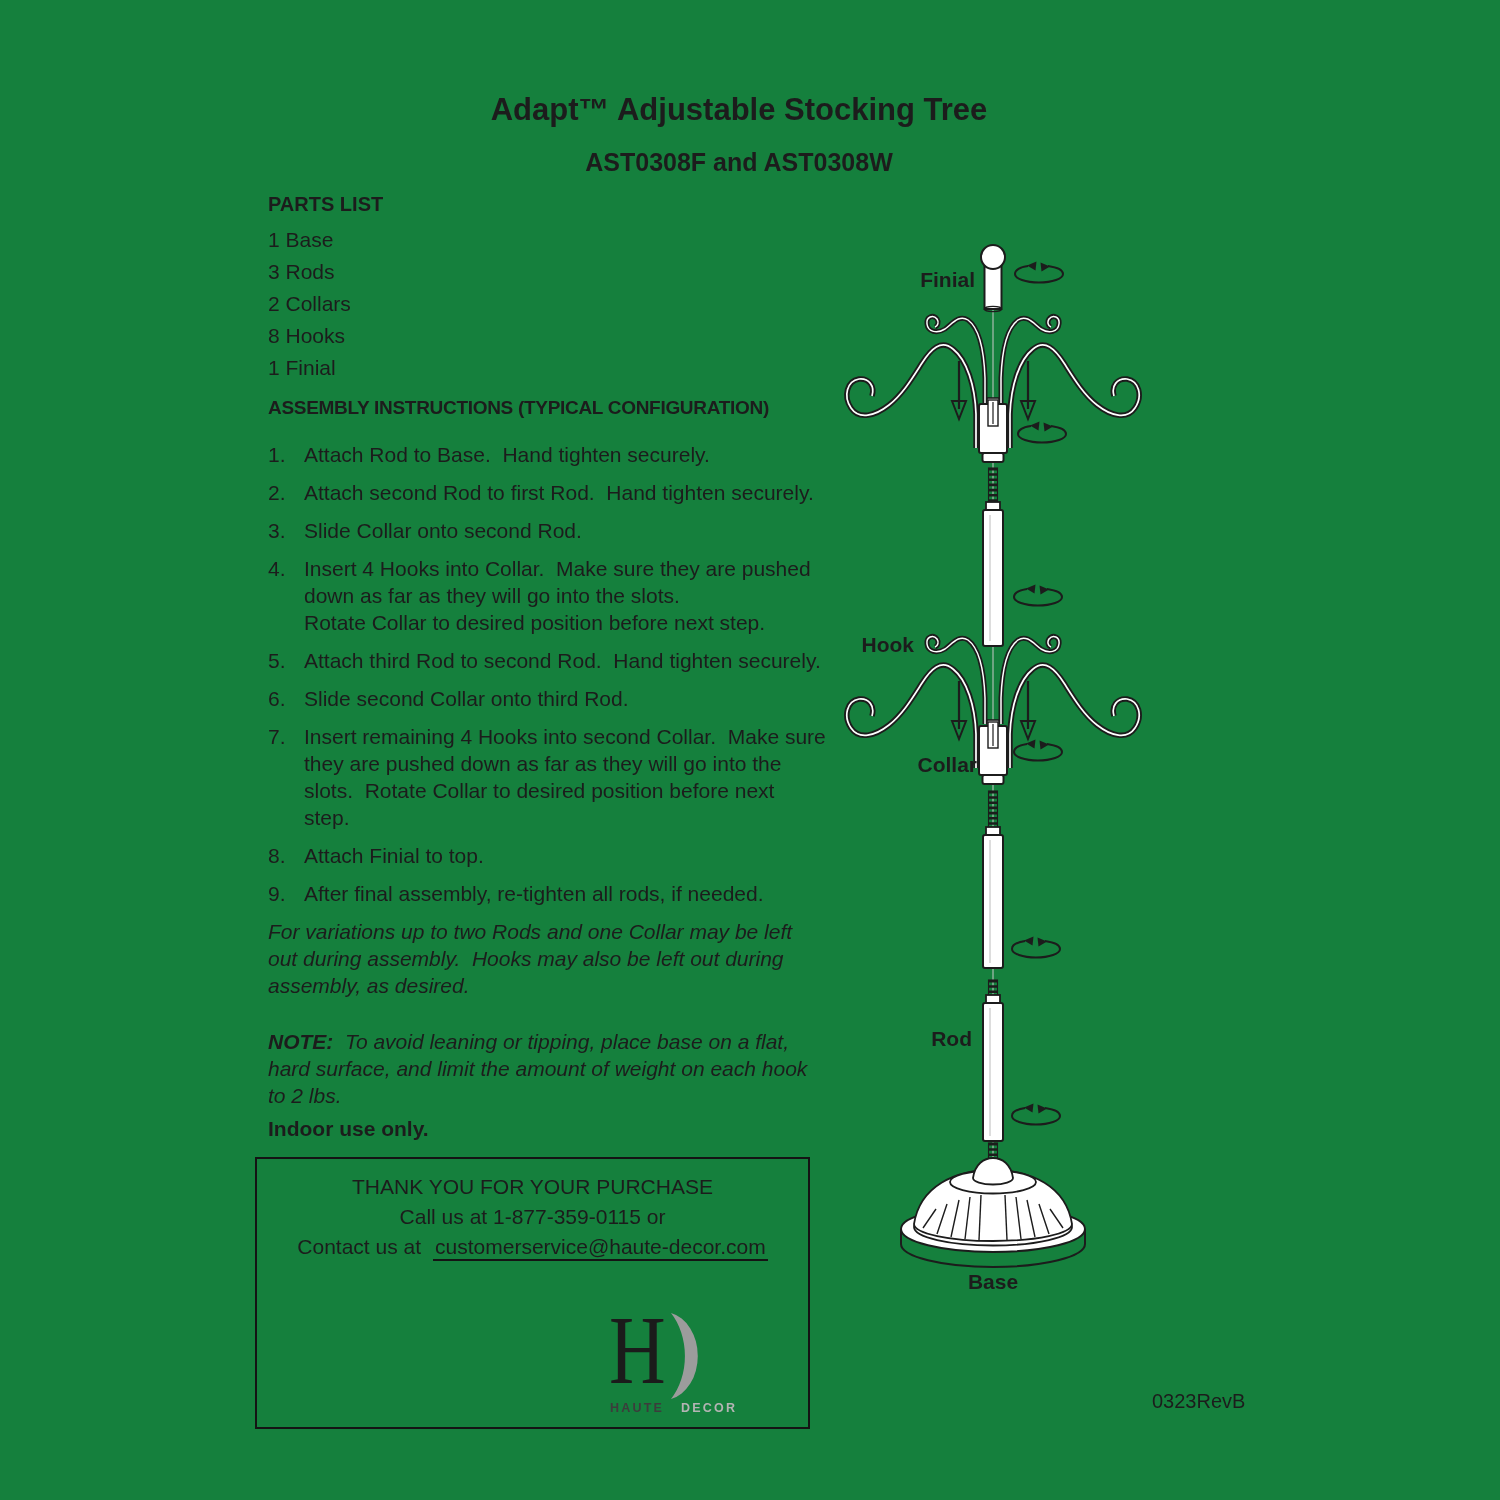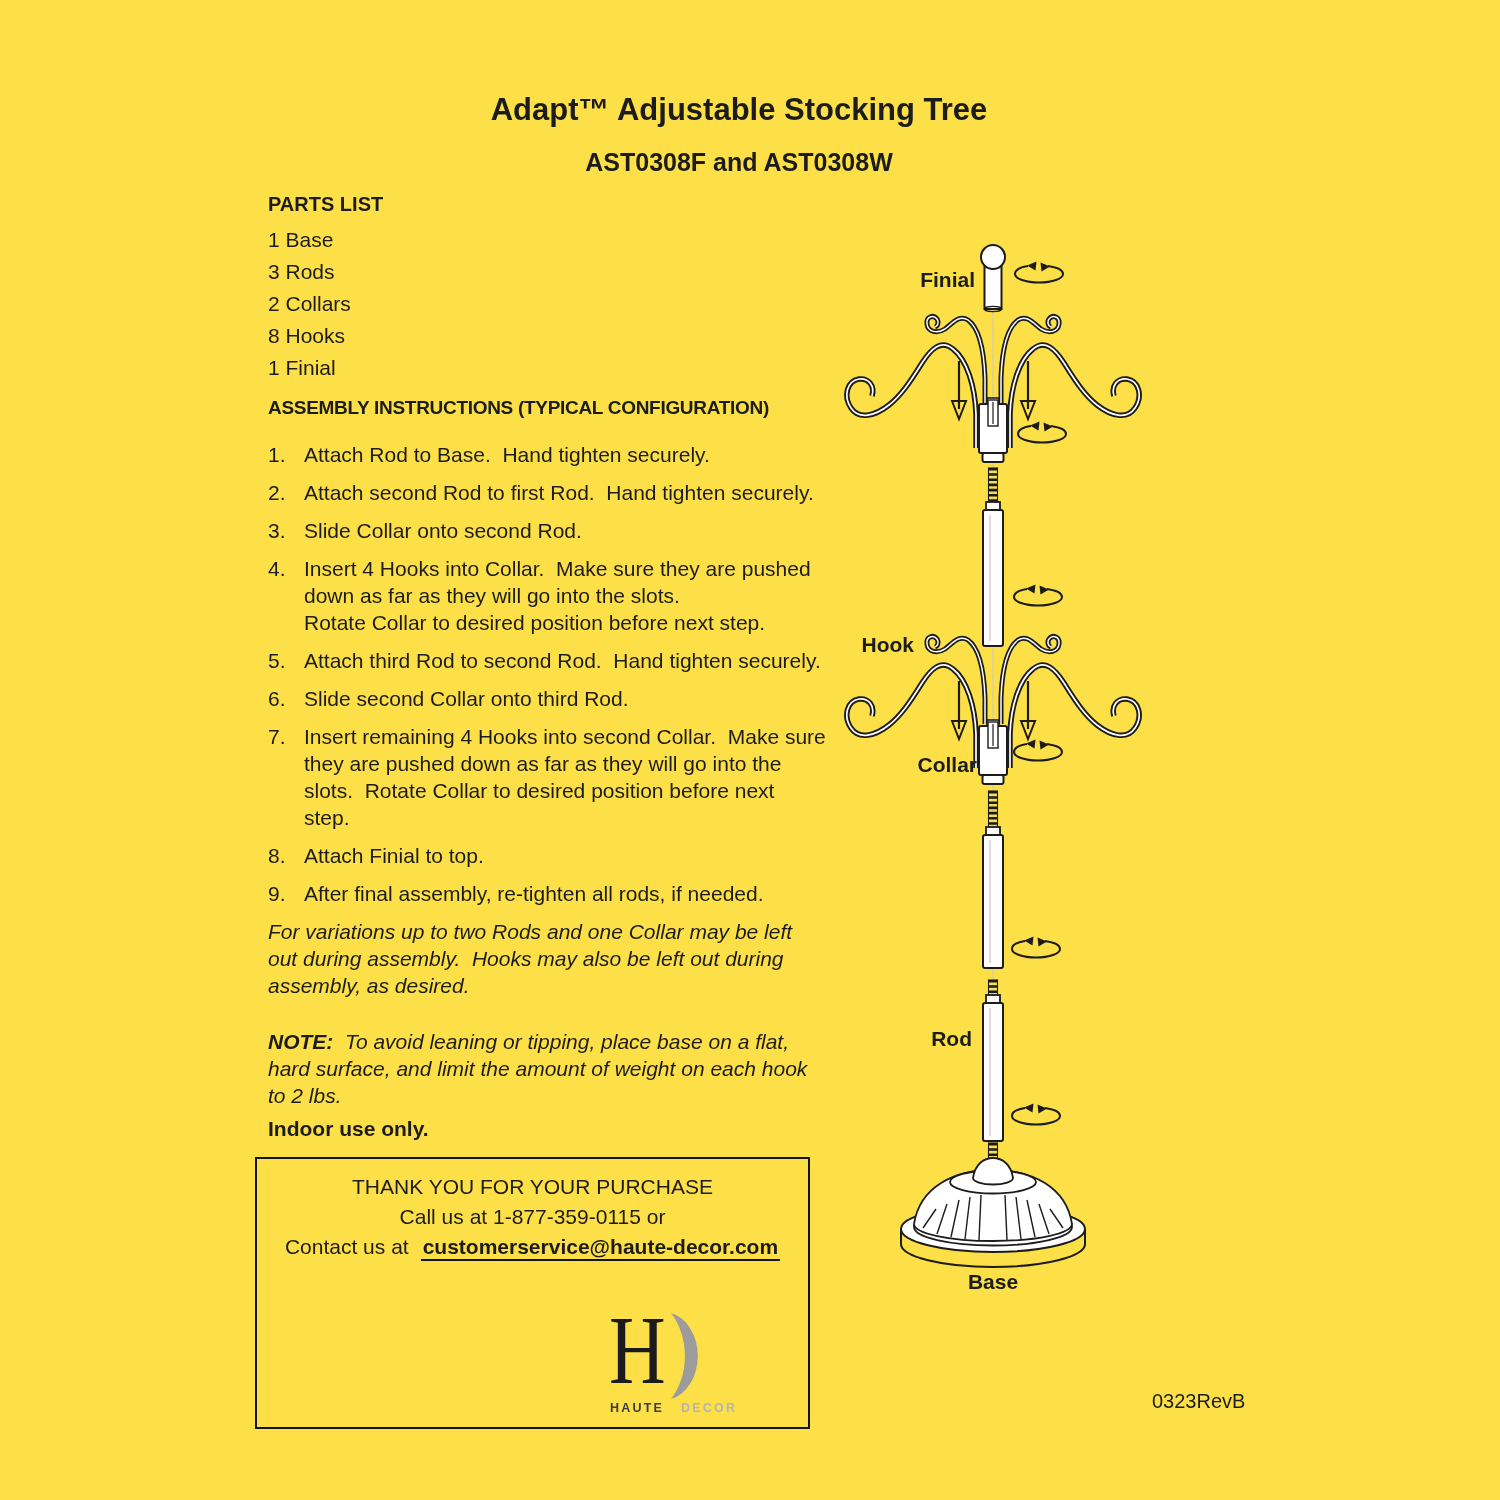--- a/index.html
+++ b/index.html
@@ -1,17 +1,17 @@
 <!DOCTYPE html>
 <html><head>
 <meta charset="utf-8">
 <style>
   html,body{margin:0;padding:0;background:#ffffff;}
   .page{
-    position:relative;width:1500px;height:1500px;background:#fde047;
+    position:relative;width:1500px;height:1500px;background:#15803d;
     font-family:"Liberation Sans",sans-serif;color:#1c1c1c;overflow:hidden;
   }
   .abs{position:absolute;}
   
   .title-wrap{position:absolute;left:0;top:92px;width:1478px;text-align:center;}
   .title-line1{font-size:31px;font-weight:bold;line-height:36px;}
   .title-line2{font-size:25px;font-weight:bold;line-height:36px;margin-top:16px;}
   
   .parts-heading{left:268px;top:193px;font-size:20px;font-weight:bold;}
   .parts-list{left:268px;top:224px;font-size:21px;line-height:32px;}
@@ -21,21 +21,21 @@
   .step-num{width:36px;flex:none;}
   .step-text{white-space:pre-wrap;width:615px;}
   .para{font-size:21px;line-height:27px;white-space:pre-wrap;width:645px;font-style:italic;}
   .variation{left:268px;top:918px;}
   .note{left:268px;top:1028px;}
   .note-label{font-weight:bold;}
   .indoor{left:268px;top:1117px;font-size:21px;font-weight:bold;}
   
   .contact-box{left:255px;top:1157px;width:551px;height:268px;border:2px solid #141414;}
   .box-center{padding-top:13px;text-align:center;font-size:21px;line-height:30px;}
-  .email{border-bottom:2px solid #141414;padding:0 2px 1px 2px;margin-left:12px;font-weight:bold;}
+  .email{border-bottom:2px solid #141414;padding:0 2px 1px 2px;margin-left:12px;}
   .address{position:absolute;left:16px;top:158px;font-size:21px;line-height:29px;}
   .logo{position:absolute;left:352px;top:150px;}
   
   .diagram{left:820px;top:228px;}
   .rev{left:1152px;top:1390px;font-size:20px;}
 </style>
 </head>
 <body>
 
 <div class="page">

